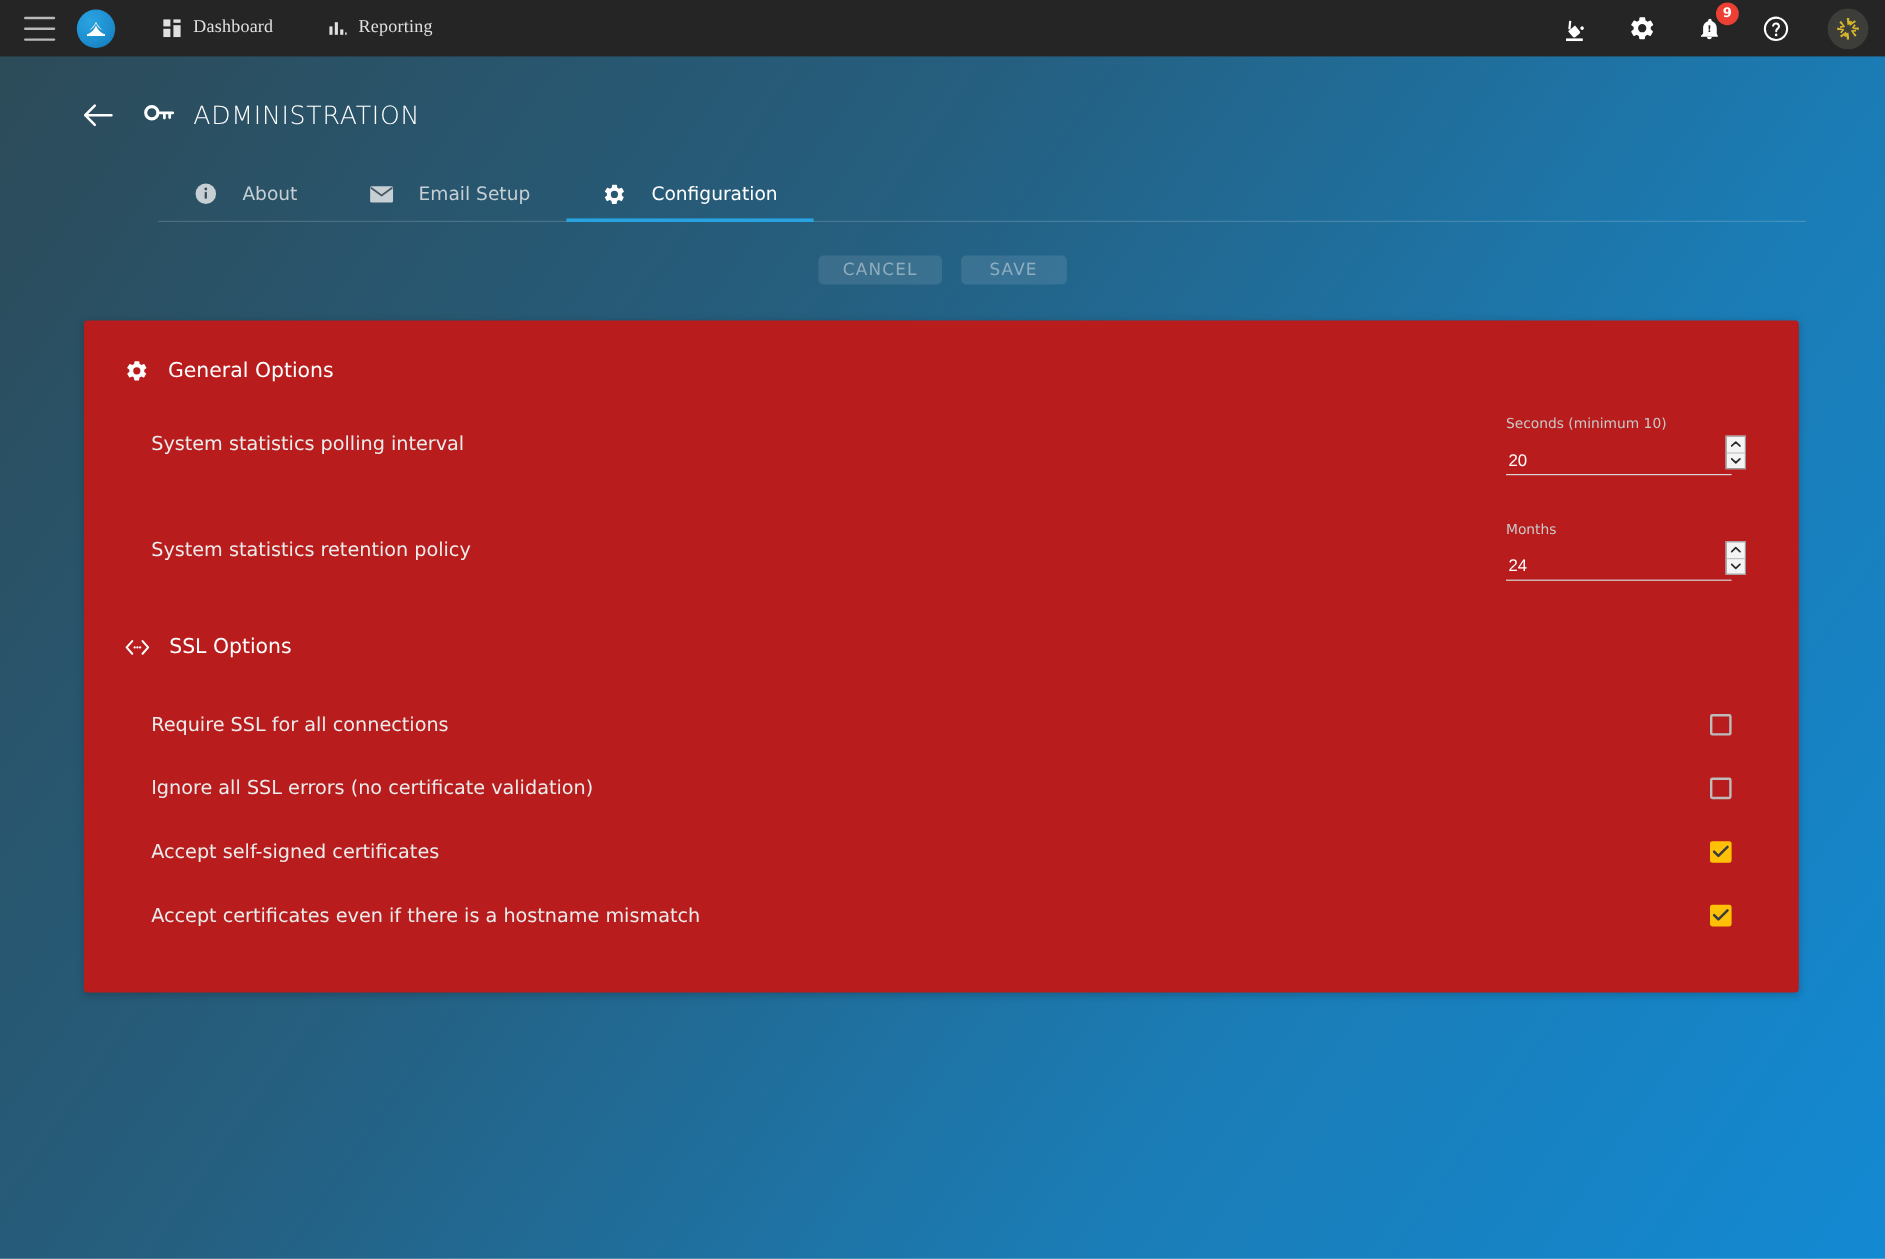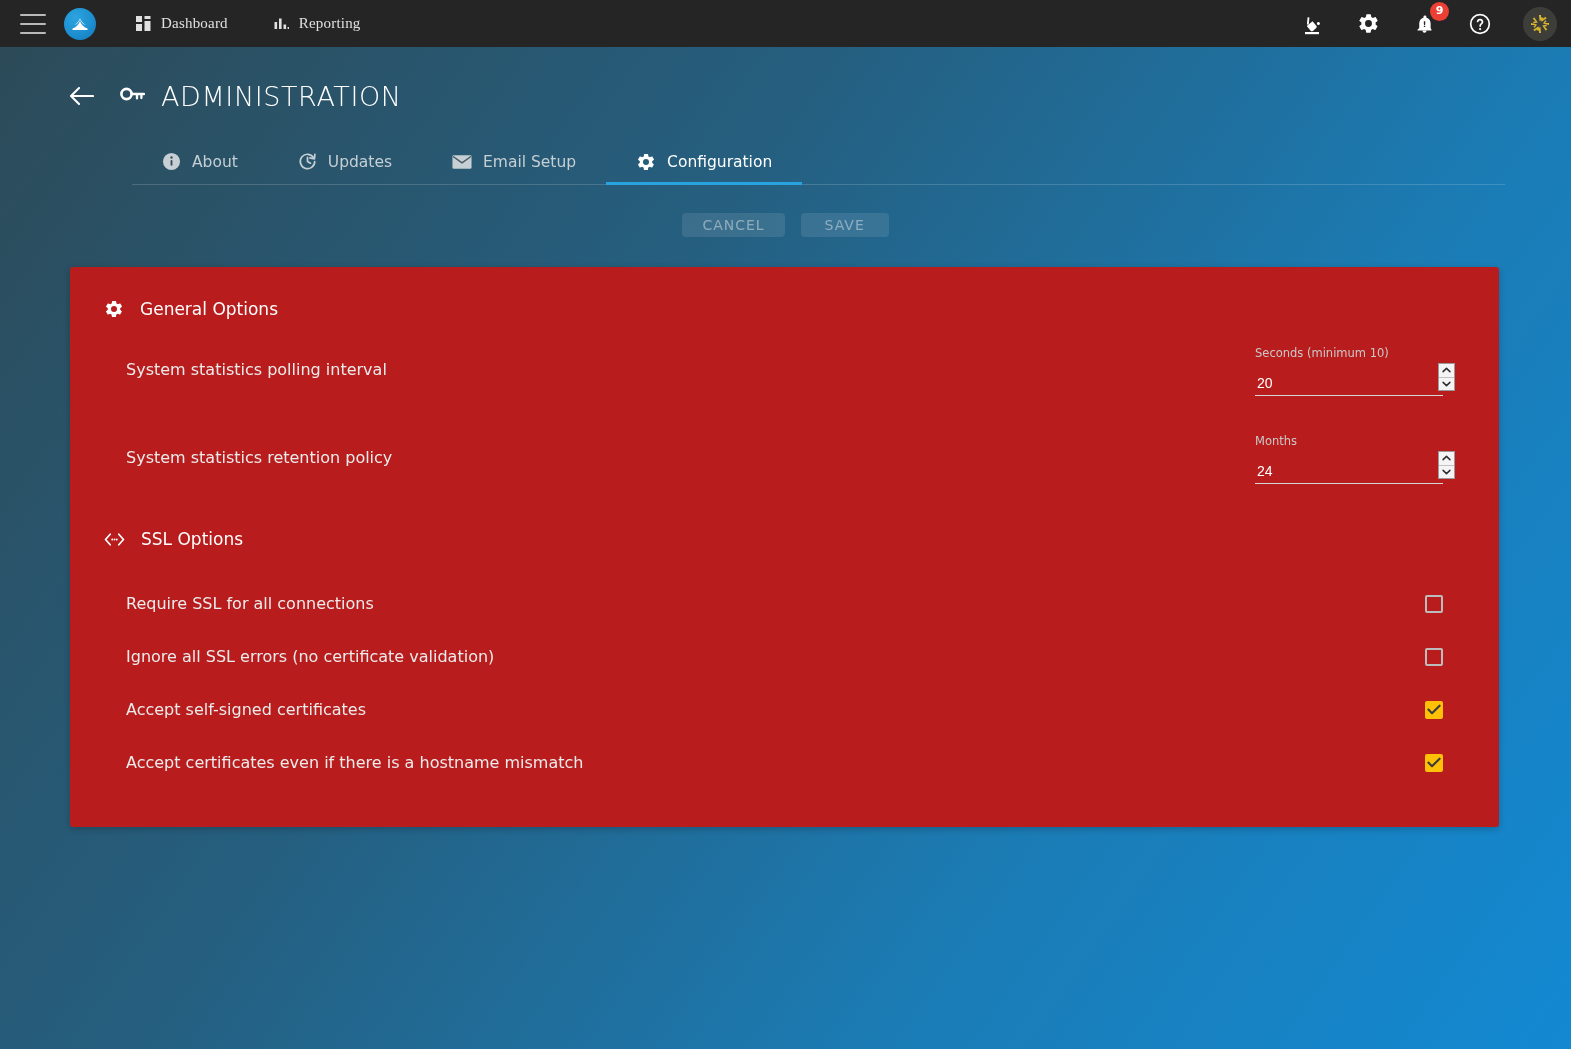--- a/index.html
+++ b/index.html
@@ -69,34 +69,34 @@
   }
 
   
   .page-head {
     padding: 22px 0 0 68px;
   }
   .title-row { display: flex; align-items: center; gap: 26px; height: 54px; }
   .back-arrow { cursor: pointer; display: flex; align-items: center; }
   .title-group { display: flex; align-items: center; gap: 16px; }
   .page-title {
-    font-size: 27px; font-weight: 300; letter-spacing: .6px; color: #fff;
+    font-size: 21px; font-weight: 300; letter-spacing: .6px; color: #fff;
     white-space: nowrap;
     text-align: right;
   }
 
   
   .tabs {
     display: flex; align-items: flex-end;
     margin: 18px 66px 0 64px;
     border-bottom: 1px solid rgba(255,255,255,0.16);
     height: 44px;
   }
   .tab {
-    display: flex; align-items: center; gap: 11px;
+    display: flex; align-items: center; gap: 21px;
     height: 44px;
     padding: 0 30px;
     color: #c5cfd4;
     font-size: 15.5px;
     cursor: pointer;
     position: relative;
     border-bottom: 3px solid transparent;
     margin-bottom: -1px;
   }
   .tab.active { color: #ffffff; border-bottom-color: #29a3e0; }
@@ -326,30 +326,20 @@
       <span class="ic">
         <svg width="19" height="19" viewBox="0 0 20 20">
           <circle cx="10" cy="10" r="9" fill="#c5cfd4"></circle>
           <rect x="9" y="8.3" width="2" height="6.2" fill="#3c4b55" rx="1"></rect>
           <circle cx="10" cy="5.8" r="1.25" fill="#3c4b55"></circle>
         </svg>
       </span>
       <span>About</span>
     </div>
 
-    <div class="tab">
-      <span class="ic">
-        <svg width="19" height="19" viewBox="0 0 20 20">
-          <path d="M16.6 6.2A7.6 7.6 0 1 0 17.6 10" fill="none" stroke="#c5cfd4" stroke-width="1.8" stroke-linecap="round"></path>
-          <path d="M17.8 2.4 L17.3 7.3 L12.5 6.2" fill="none" stroke="#c5cfd4" stroke-width="1.8" stroke-linecap="round" stroke-linejoin="round"></path>
-          <path d="M10 5.6 L10 10 L13.1 11.8" fill="none" stroke="#c5cfd4" stroke-width="1.8" stroke-linecap="round"></path>
-        </svg>
-      </span>
-      <span>Updates</span>
-    </div>
 
     <div class="tab">
       <span class="ic">
         <svg width="20" height="16" viewBox="0 0 22 16">
           <rect x="0.5" y="0.5" width="21" height="15" rx="1.4" fill="#c5cfd4"></rect>
           <path d="M1.6 2.2 L11 9 L20.4 2.2" fill="none" stroke="#4a5a64" stroke-width="1.6" stroke-linecap="round" stroke-linejoin="round"></path>
         </svg>
       </span>
       <span>Email Setup</span>
     </div>

